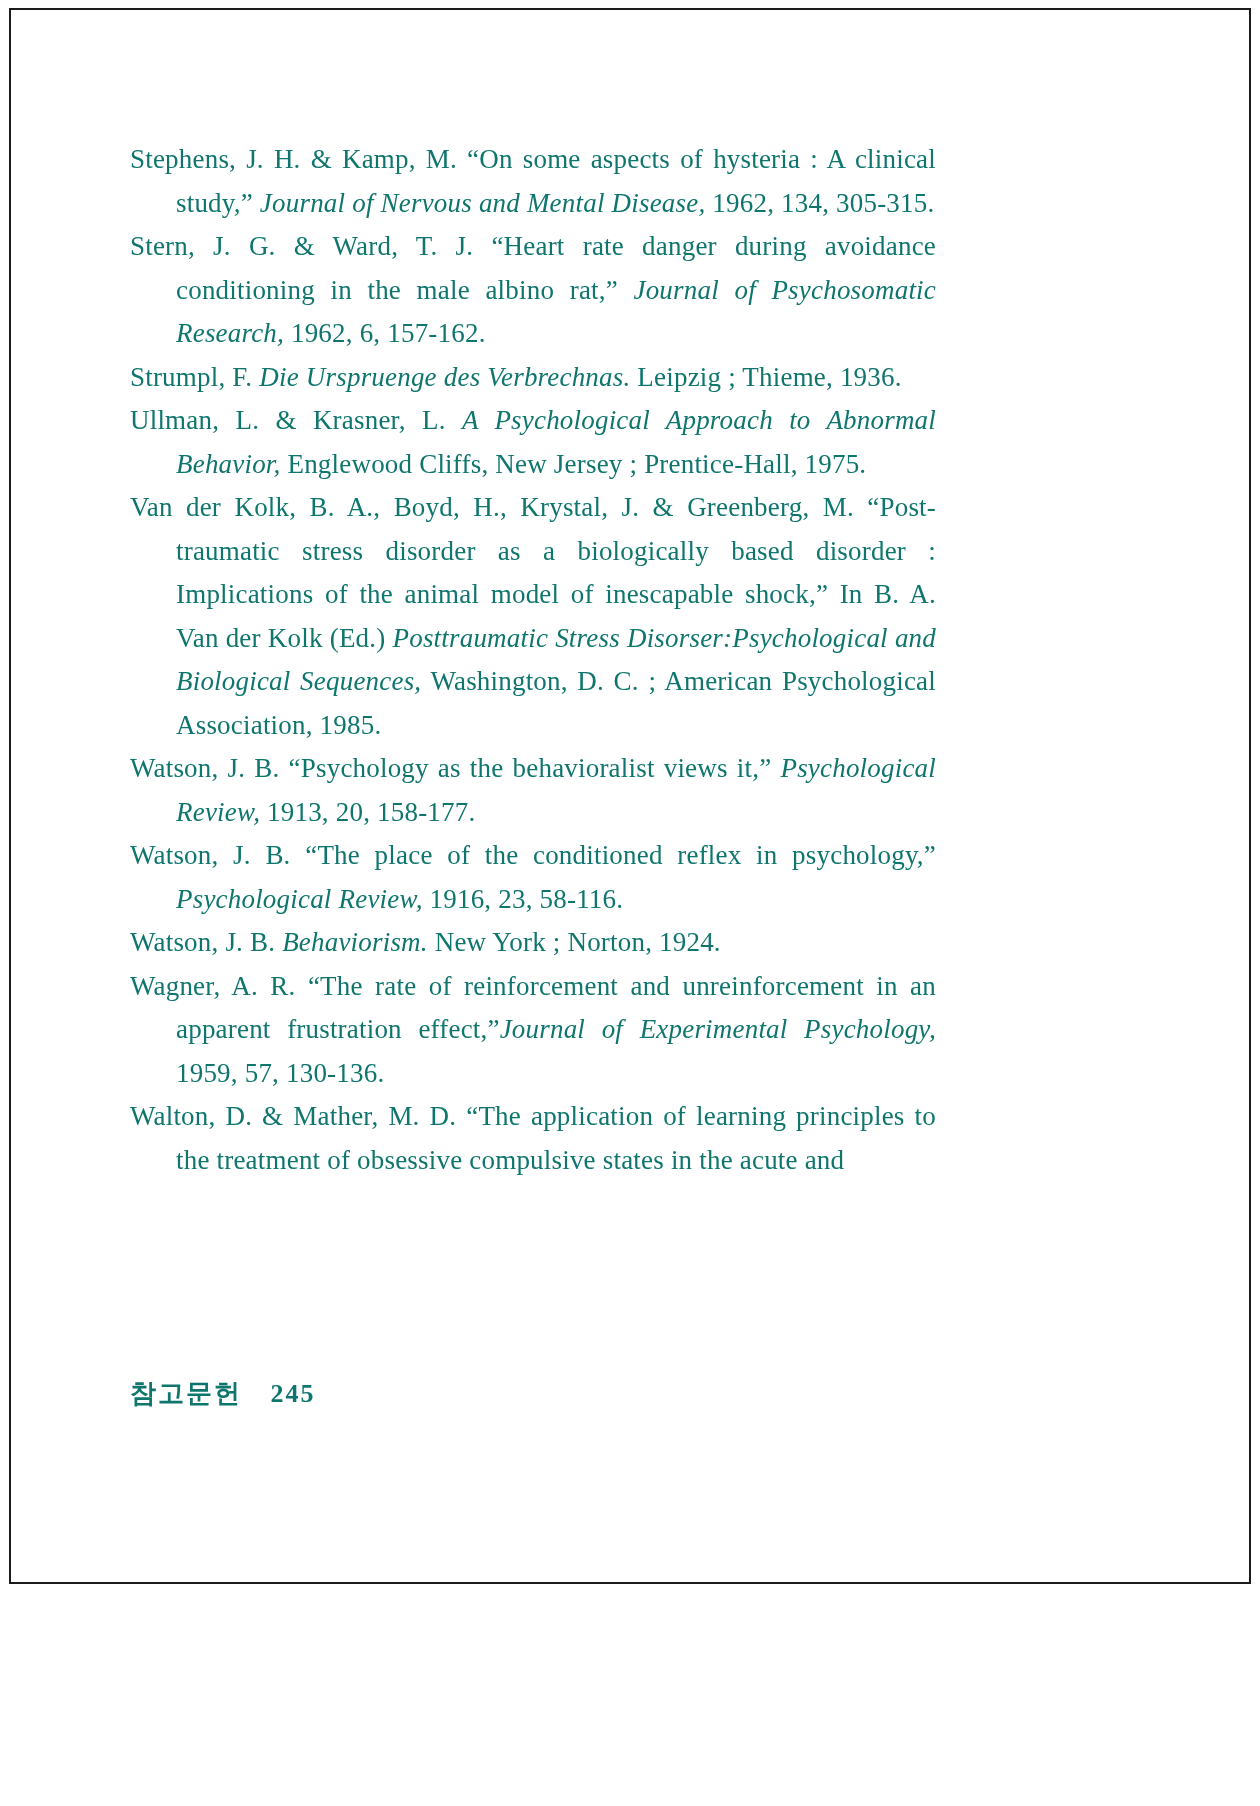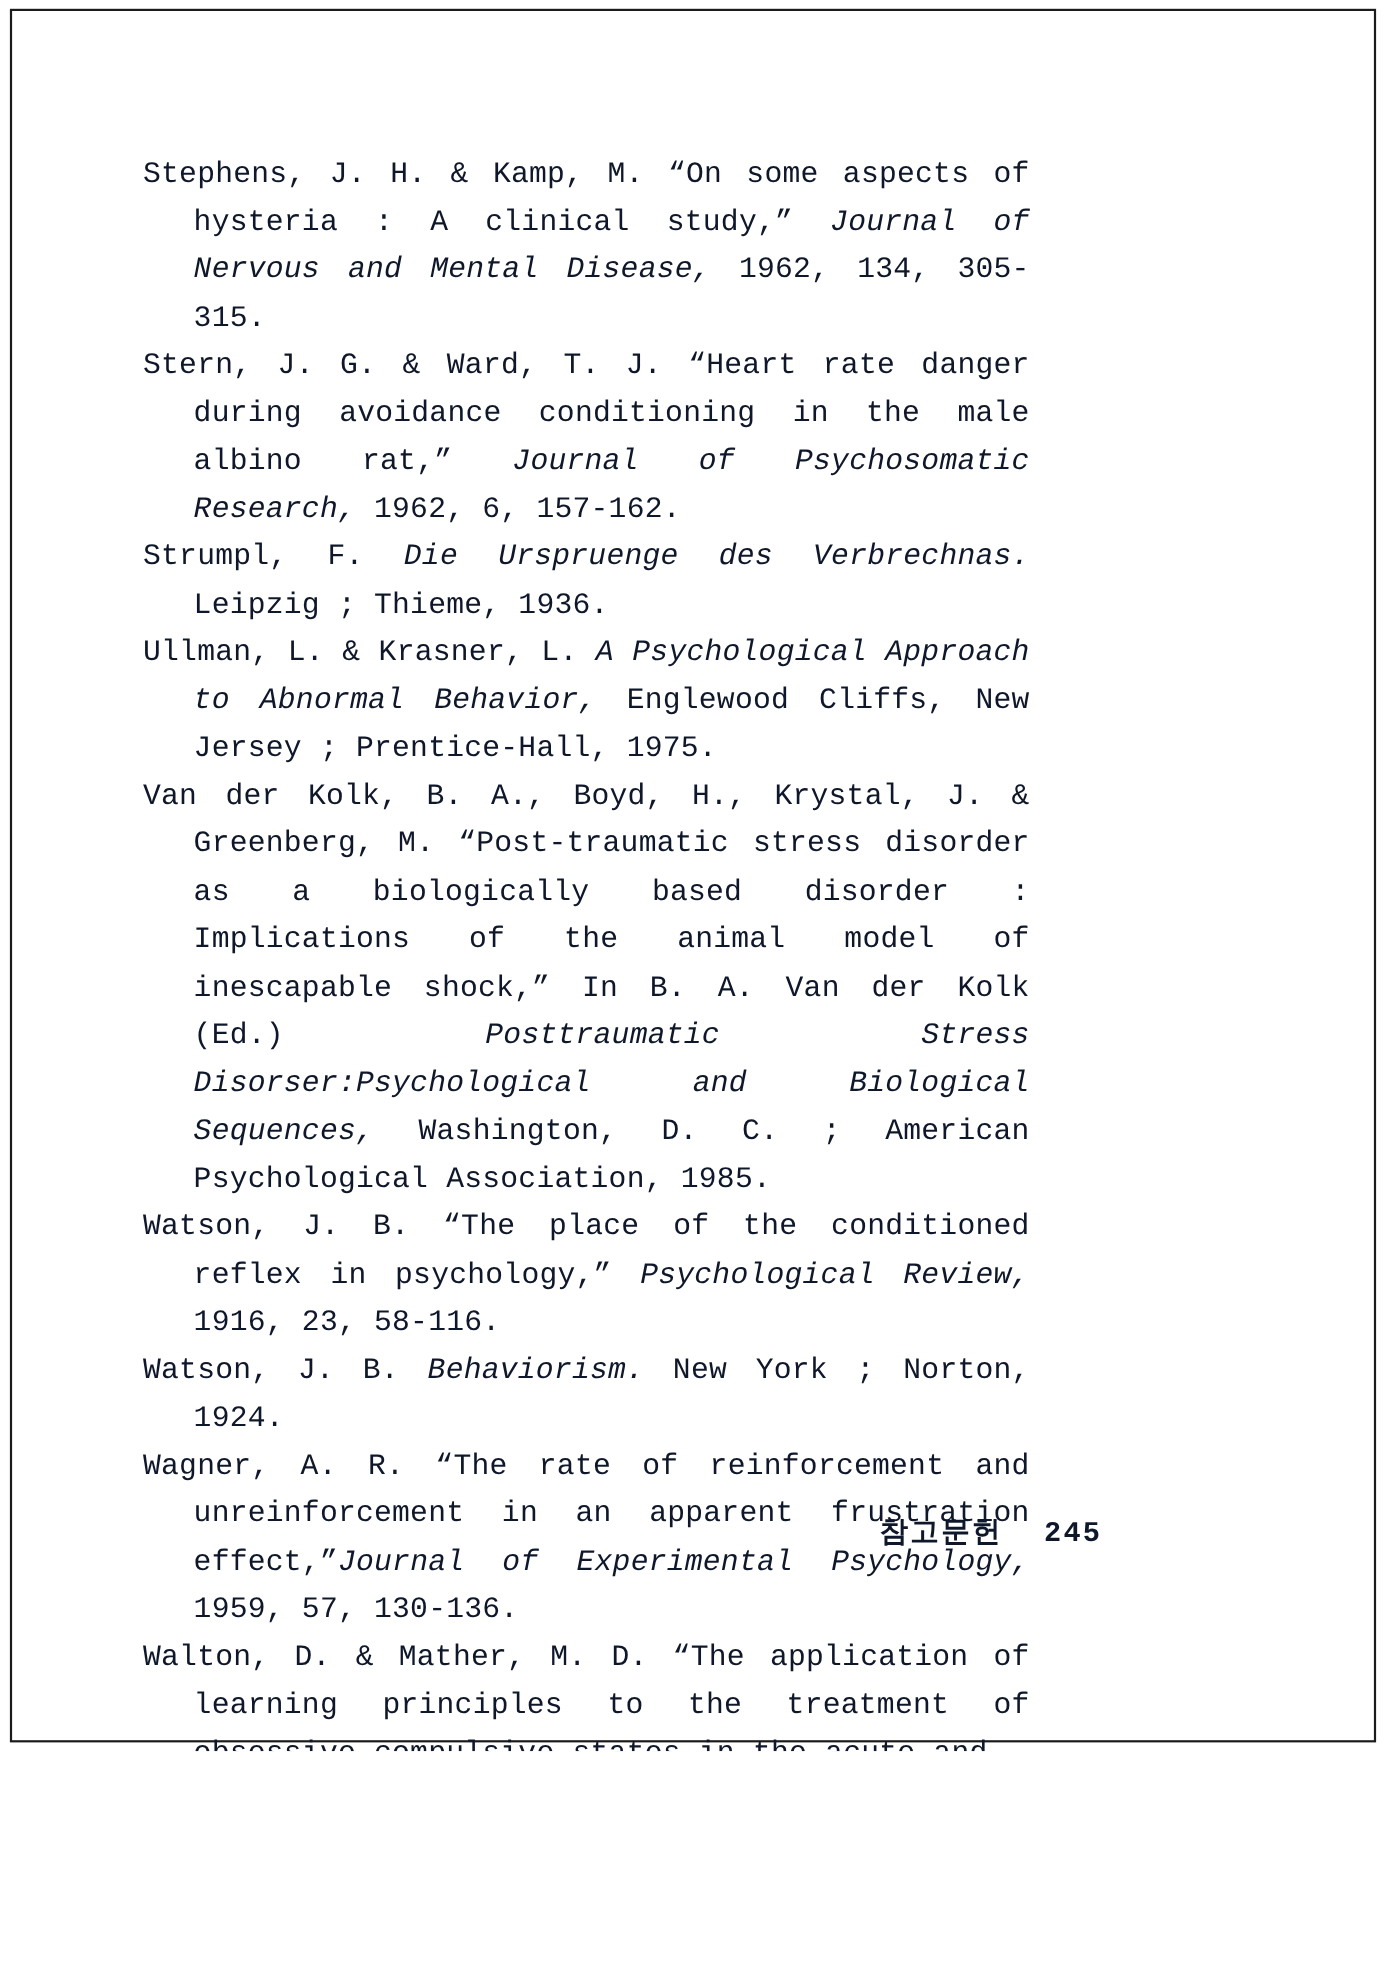--- a/index.html
+++ b/index.html
@@ -6,22 +6,22 @@
     margin: 0;
     padding: 0;
     background: #ffffff;
   }
   .scan {
     position: relative;
     width: 1260px;
     height: 1592px;
     background: #ffffff;
     overflow: hidden;
-    font-family: Liberation Mono, monospace;
-    color: #0f172a;
+    font-family: Liberation Serif, serif;
+    color: #0f766e;
   }
   .frame {
     position: absolute;
     top: 8px;
     left: 9px;
     right: 9px;
     bottom: 8px;
     border: 2px solid #1b1b1b;
     pointer-events: none;
   }
@@ -41,21 +41,20 @@
     letter-spacing: 0.2px;
   }
   .text-block .it {
     font-style: italic;
   }
   .footer {
     position: absolute;
     left: 130px;
     top: 1378px;
     width: 872px;
-    text-align: right;
     font-size: 26px;
     line-height: 32px;
     white-space: nowrap;
   }
   .footer .section-label {
     font-weight: 600;
     letter-spacing: 2px;
   }
   .footer .pgnum {
     margin-left: 22px;
@@ -68,20 +67,21 @@
 
 <div class="scan">
   <div class="frame"></div>
 
   <div class="text-block">
       <p class="ref"><span>Stephens, J. H. &amp; Kamp, M. “On some aspects of hysteria : A clinical study,” </span><span class="it">Journal of Nervous and Mental Disease,</span><span> 1962, 134, 305-315.</span></p>
       <p class="ref"><span>Stern, J. G. &amp; Ward, T. J. “Heart rate danger during avoidance conditioning in the male albino rat,” </span><span class="it">Journal of Psychosomatic Research,</span><span> 1962, 6, 157-162.</span></p>
       <p class="ref"><span>Strumpl, F. </span><span class="it">Die Urspruenge des Verbrechnas.</span><span> Leipzig ; Thieme, 1936.</span></p>
       <p class="ref"><span>Ullman, L. &amp; Krasner, L. </span><span class="it">A Psychological Approach to Abnormal Behavior,</span><span> Englewood Cliffs, New Jersey ; Prentice-Hall, 1975.</span></p>
       <p class="ref"><span>Van der Kolk, B. A., Boyd, H., Krystal, J. &amp; Greenberg, M. “Post-traumatic stress disorder as a biologically based disorder : Implications of the animal model of inescapable shock,” In B. A. Van der Kolk (Ed.) </span><span class="it">Posttraumatic Stress Disorser:Psychological and Biological Sequences,</span><span> Washington, D. C. ; American Psychological Association, 1985.</span></p>
+      <p class="ref"><span>Watson, J. B. “Psychology as the behavioralist views it,” </span><span class="it">Psychological Review,</span><span> 1913, 20, 158-177.</span></p>
       <p class="ref"><span>Watson, J. B. “The place of the conditioned reflex in psychology,” </span><span class="it">Psychological Review,</span><span> 1916, 23, 58-116.</span></p>
       <p class="ref"><span>Watson, J. B. </span><span class="it">Behaviorism.</span><span> New York ; Norton, 1924.</span></p>
       <p class="ref"><span>Wagner, A. R. “The rate of reinforcement and unreinforcement in an apparent frustration effect,”</span><span class="it">Journal of Experimental Psychology,</span><span> 1959, 57, 130-136.</span></p>
       <p class="ref"><span>Walton, D. &amp; Mather, M. D. “The application of learning principles to the treatment of obsessive compulsive states in the acute and</span></p>
     </div>
 
   <div class="footer">
     <span class="section-label">참고문헌</span>
     <span class="pgnum">245</span>
   </div>

